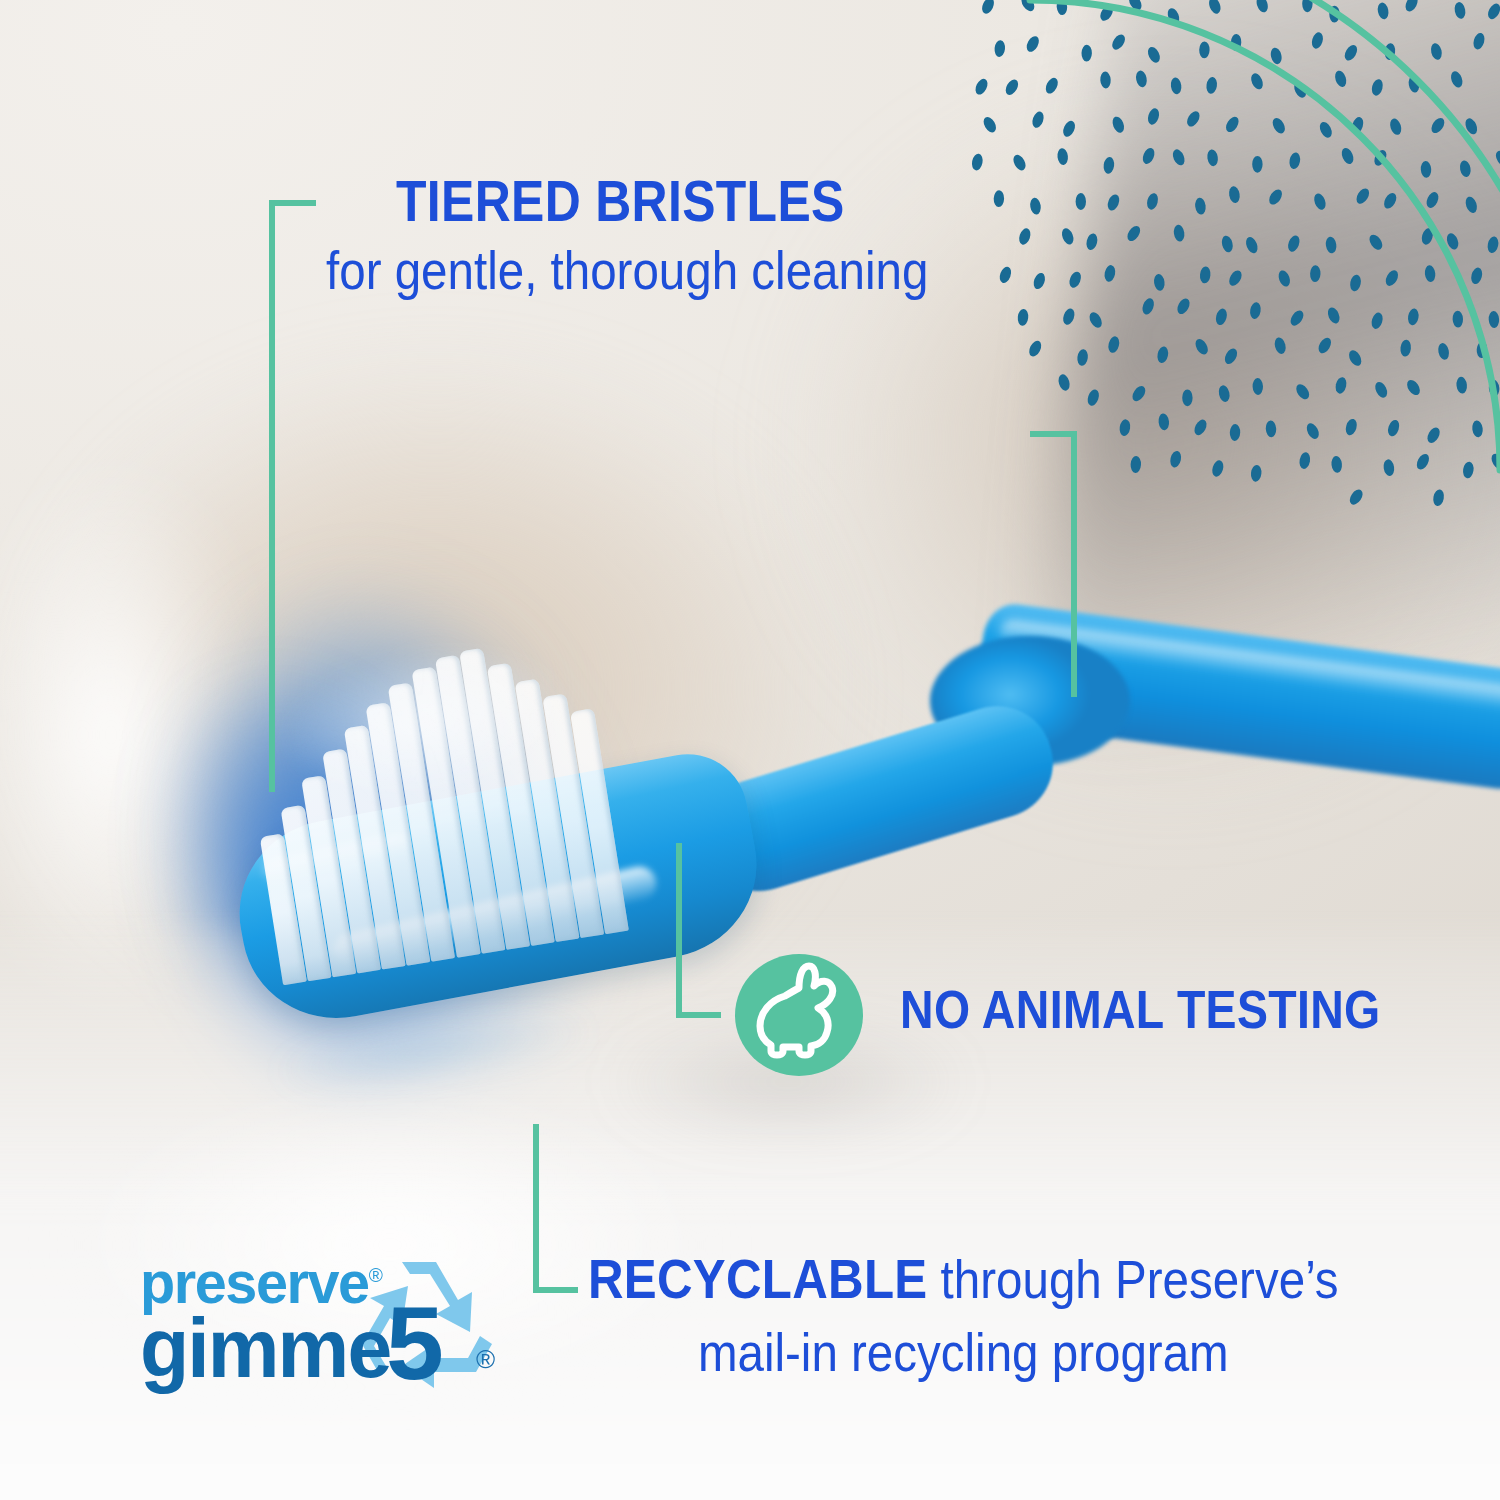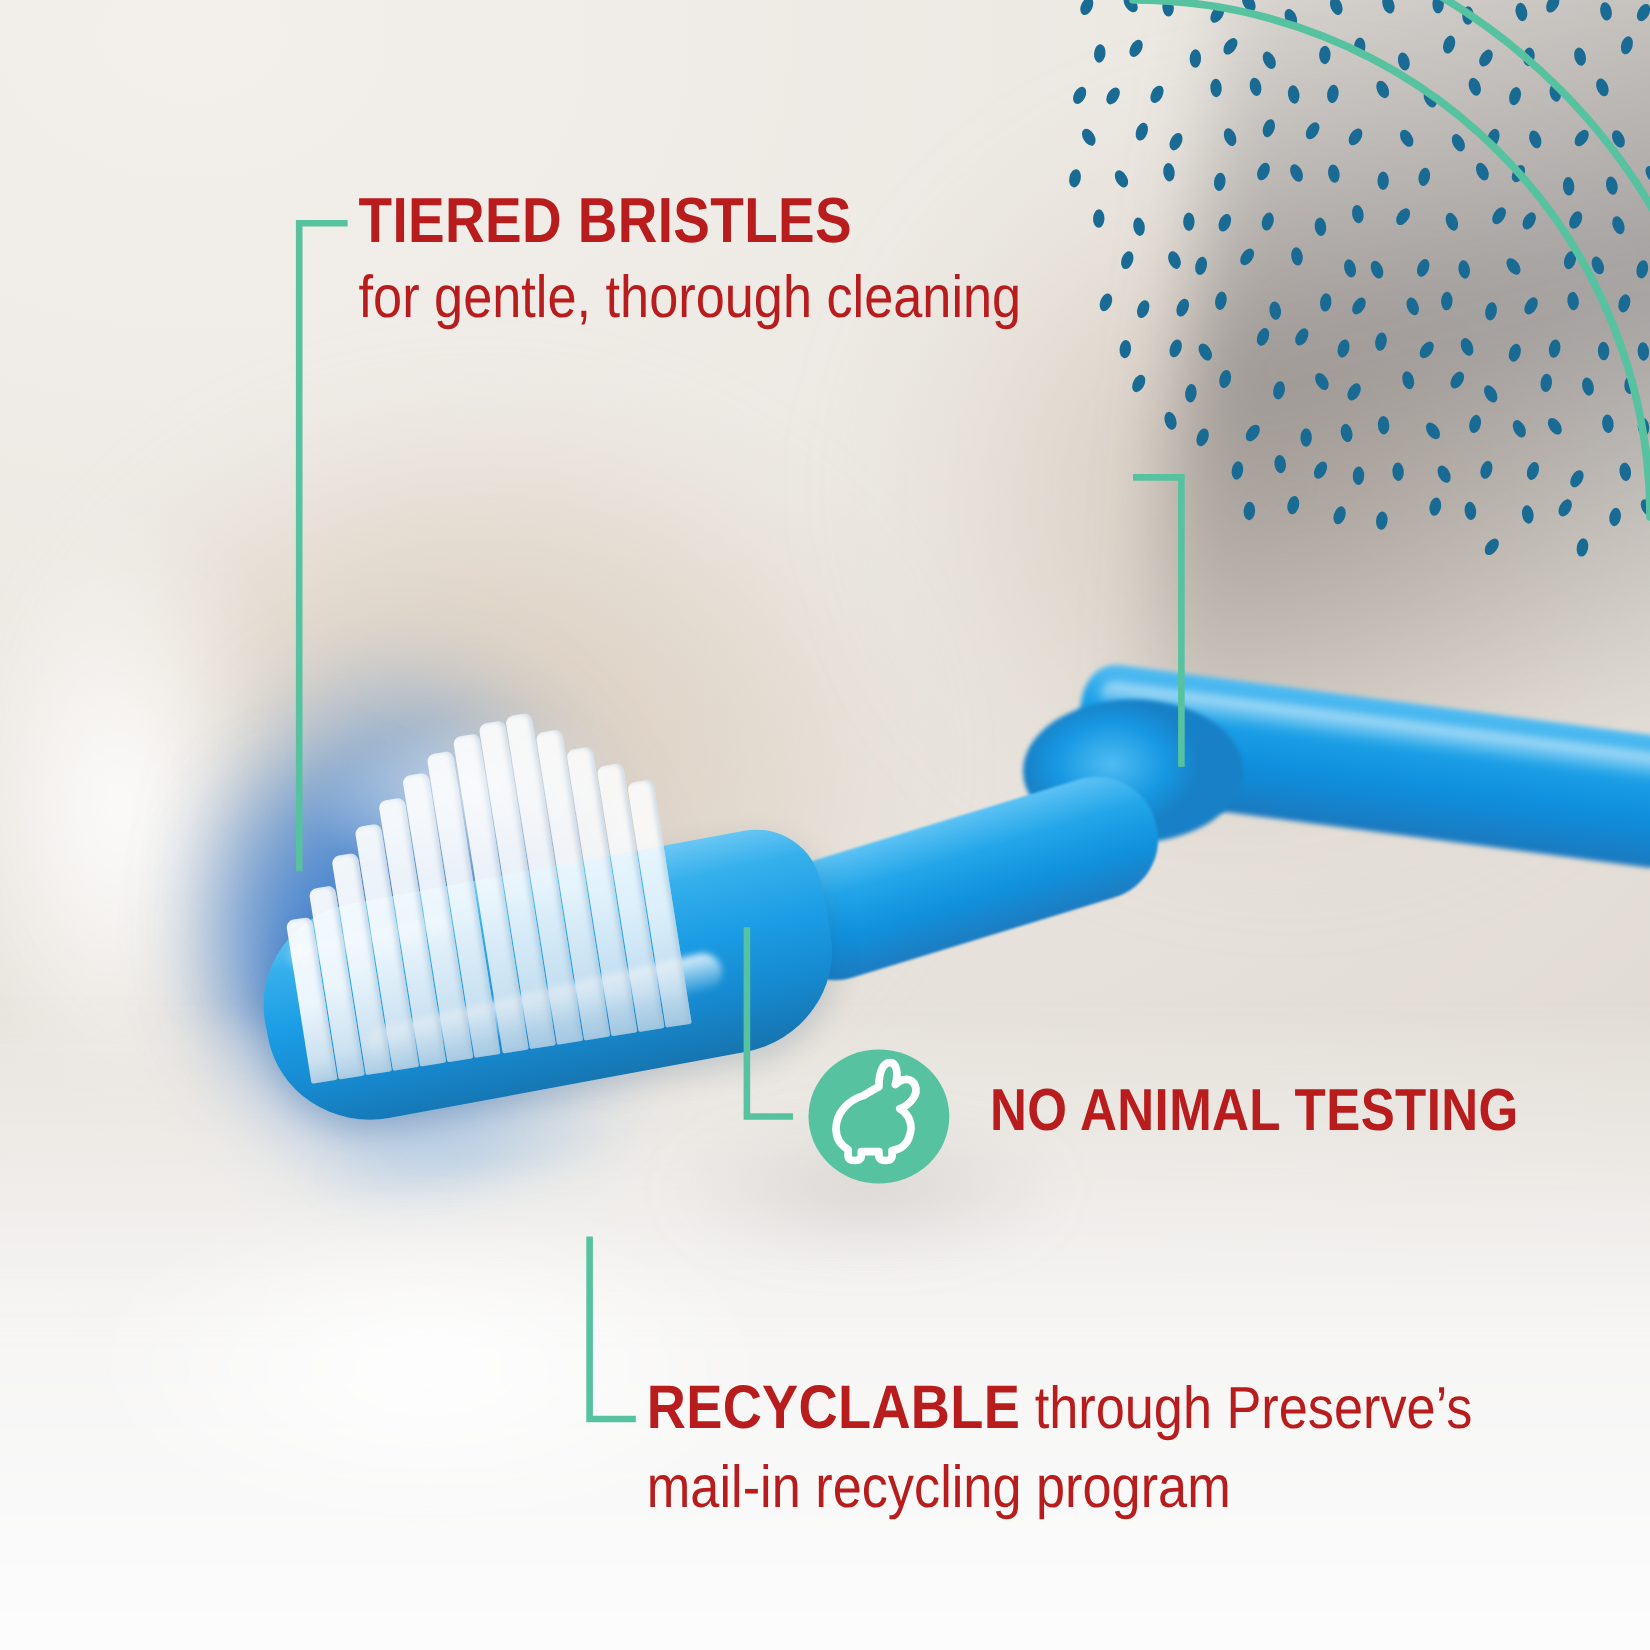--- a/index.html
+++ b/index.html
@@ -150,21 +150,21 @@
     position:absolute;left:560px;top:1010px;width:760px;height:180px;
     background:radial-gradient(closest-side at 30% 40%, rgba(150,145,142,.28), rgba(190,188,186,0) 80%);
     filter:blur(26px);
   }
 
   
   .deco{position:absolute;right:0;top:0;width:760px;height:620px;}
   .deco svg{position:absolute;right:0;top:0;}
 
   
-  .callout{position:absolute;color:#b91c1c;}
+  .callout{position:absolute;color:#1d4ed8;text-align:center;}
   .c-head{
     font-weight:700;
     letter-spacing:.4px;
     line-height:1.0;
     font-stretch:condensed;
     transform:scaleX(.86);
     transform-origin:left center;
     white-space:nowrap;
   }
   .c-sub{
@@ -487,14 +487,27 @@
     <div class="line">
       <span class="b">RECYCLABLE</span><span class="n"> through Preserve’s</span>
     </div>
     <div class="line line2">mail-in recycling program</div>
   </div>
 
   <div class="callout" id="callout-animal">
     <div class="c-head">NO ANIMAL TESTING</div>
   </div>
 
+  <div id="logo-gimme5">
+    <svg width="372" height="148" viewBox="0 0 372 148" style="position:absolute;left:0;top:0;" aria-hidden="true">
+      <g fill="#7fc8ec">
+        <path d="M262 14 L296 14 L318 52 L332 44 L330 84 L296 66 L310 58 L290 26 L270 26 Z"></path>
+        <path d="M352 96 L336 124 L294 124 L294 140 L262 118 L294 96 L294 110 L328 110 L340 88 Z"></path>
+        <path d="M238 124 L222 96 L244 58 L230 50 L268 38 L262 78 L250 70 L234 98 L246 118 Z"></path>
+      </g>
+    </svg>
+    <div class="logo-txt logo-preserve"><span>preserve</span><span class="logo-reg">®</span></div>
+    <div class="logo-gimme">gimme</div>
+    <div class="logo-five">5</div>
+    <div class="logo-reg2">®</div>
+  </div>
 
 </div>
 
 </body></html>

